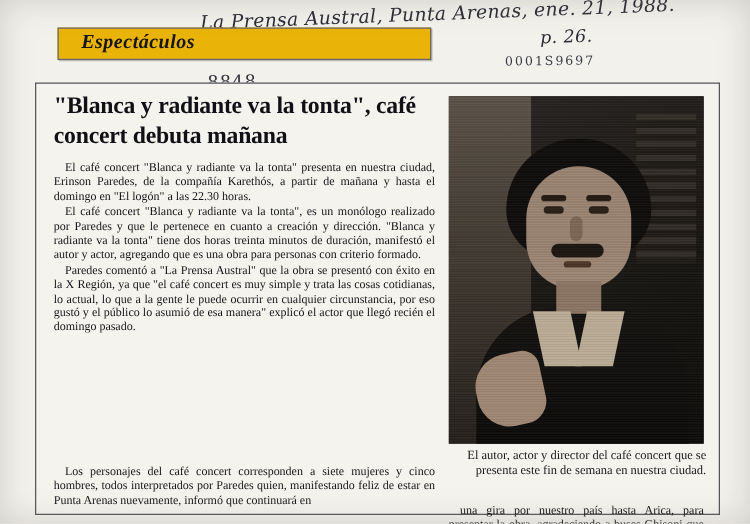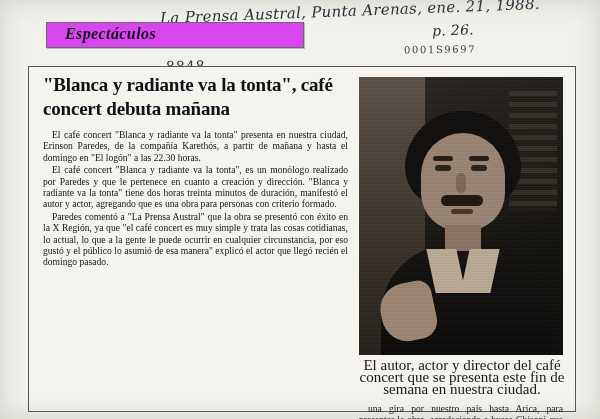--- a/index.html
+++ b/index.html
@@ -64,22 +64,23 @@
   }
 
   
   .section-header {
     position: absolute;
     left: 46px;
     top: 22px;
     width: 256px;
     height: 24px;
     border: 1px solid #6a6a6a;
-    background: #d946ef;
+    background: #eab308;
     box-shadow: 1px 1px 0 #b9b7b1;
+    padding-left: 41px;
   }
   .section-header .label {
     position: absolute;
     left: 18px;
     top: 2px;
     font-size: 16px;
     font-style: italic;
     font-weight: bold;
     color: #15151c;
     letter-spacing: 0.4px;
@@ -225,23 +226,23 @@
     left: 0; top: 0; right: 0; bottom: 0;
     background-image:
       repeating-linear-gradient(0deg, rgba(255,255,255,0.03) 0px, rgba(255,255,255,0.03) 1px, rgba(0,0,0,0.04) 1px, rgba(0,0,0,0.04) 2px);
   }
 
   .photo-caption {
     position: absolute;
     left: 330px;
     top: 292px;
     width: 206px;
-    font-size: 15px;
+    font-size: 10px;
     line-height: 12px;
-    text-align: center;
+    text-align: right;
     color: #18181e;
   }
 
   
   .col {
     position: absolute;
     font-size: 9.6px;
     line-height: 11.4px;
     text-align: justify;
     color: #15151b;
@@ -312,20 +313,23 @@
     </div>
 
     <div class="photo-caption">El autor, actor y director del café concert que se presenta este fin de semana en nuestra ciudad.</div>
 
     <div class="col col-left">
       <p>El café concert "Blanca y radiante va la tonta" presenta en nuestra ciudad, Erinson Paredes, de la compañía Karethós, a partir de mañana y hasta el domingo en "El logón" a las 22.30 horas.</p>
       <p>El café concert "Blanca y radiante va la tonta", es un monólogo realizado por Paredes y que le pertenece en cuanto a creación y dirección. "Blanca y radiante va la tonta" tiene dos horas treinta minutos de duración, manifestó el autor y actor, agregando que es una obra para personas con criterio formado.</p>
       <p>Paredes comentó a "La Prensa Austral" que la obra se presentó con éxito en la X Región, ya que "el café concert es muy simple y trata las cosas cotidianas, lo actual, lo que a la gente le puede ocurrir en cualquier circunstancia, por eso gustó y el público lo asumió de esa manera" explicó el actor que llegó recién el domingo pasado.</p>
     </div>
 
+    <div class="col col-bottom-left">
+      <p>Los personajes del café concert corresponden a siete mujeres y cinco hombres, todos interpretados por Paredes quien, manifestando feliz de estar en Punta Arenas nuevamente, informó que continuará en</p>
+    </div>
 
     <div class="col col-bottom-right">
       <p>una gira por nuestro país hasta Arica, para presentar la obra, agradeciendo a buses Ghisoni que hizo posible su traslado a la ciudad.</p>
     </div>
 
   </div>
 
   <div class="edge-shadow"></div>
 </div>
 

